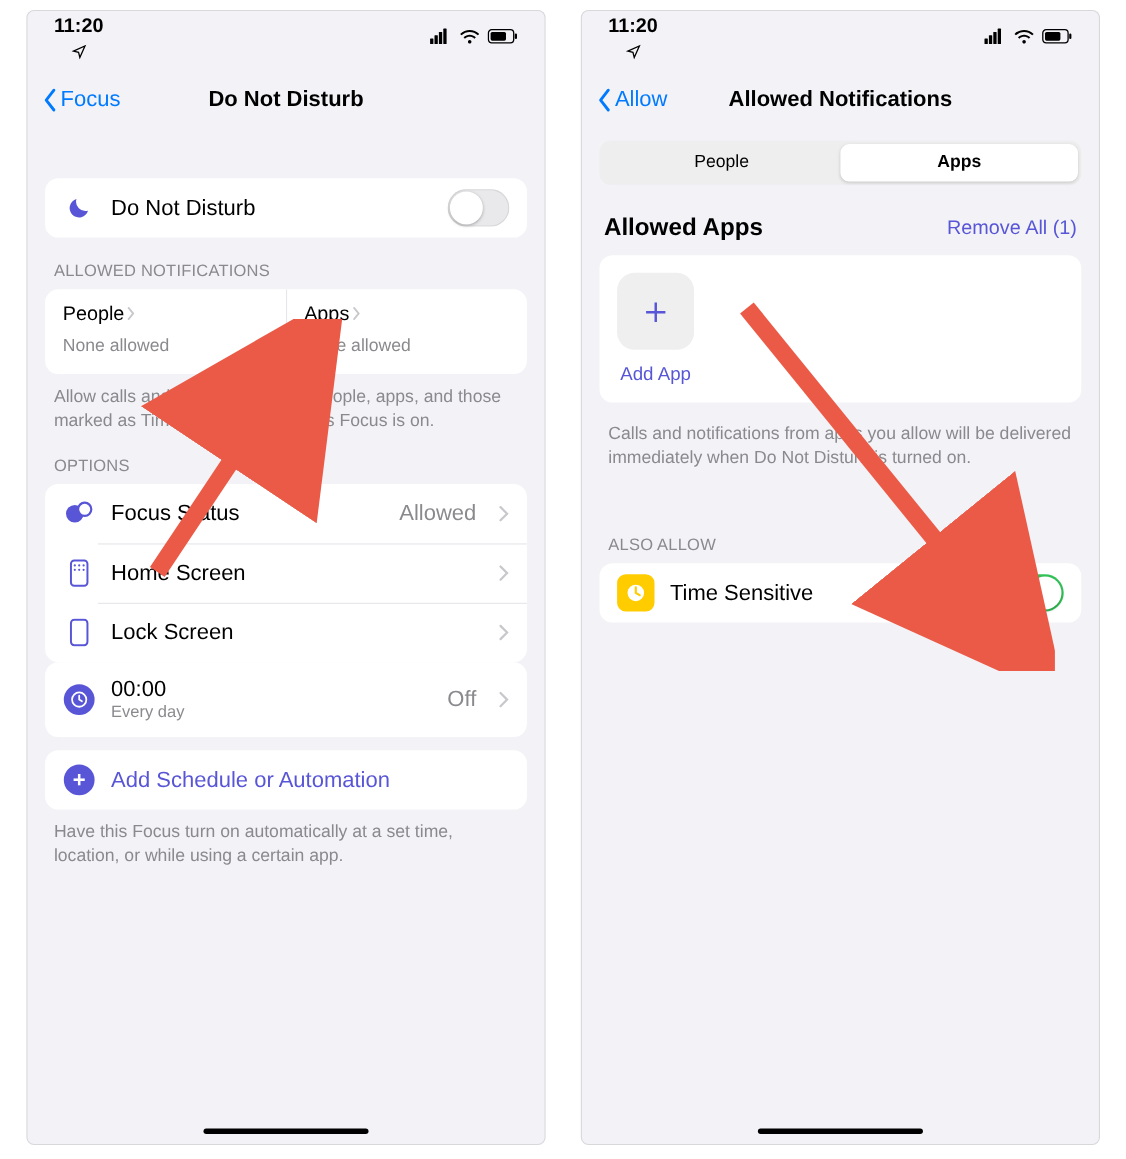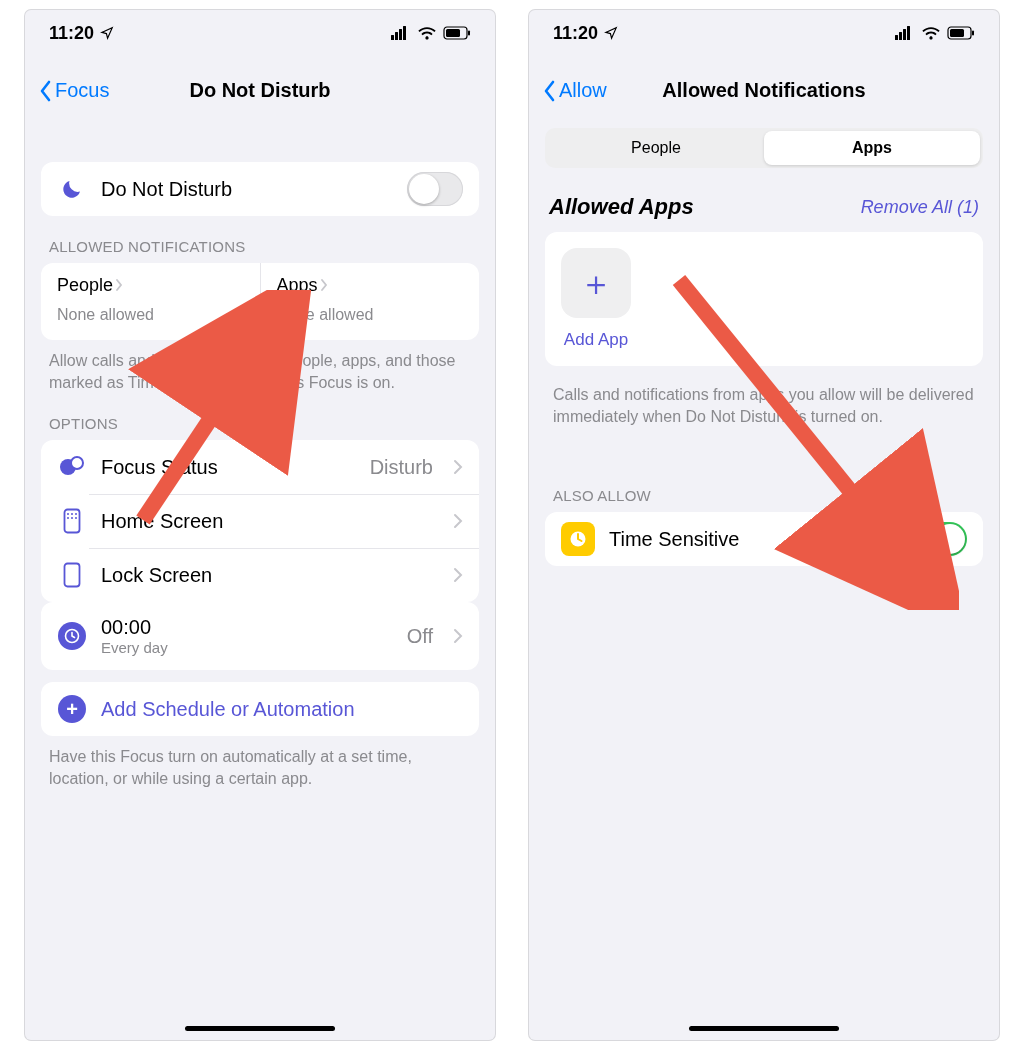--- a/index.html
+++ b/index.html
@@ -21,21 +21,21 @@
   
   .status-bar {
     height: 46px;
     display: flex;
     align-items: center;
     padding: 0 24px;
     font-size: 18px;
     font-weight: 600;
     color: #000;
   }
-  .status-time { display: flex; align-items: center; gap: 6px; }
+  .status-time { display: flex; align-items: center; gap: 6px; flex-direction: column; }
   .status-right { margin-left: auto; display: flex; align-items: center; gap: 6px; }
   .loc-arrow { width: 14px; height: 14px; }
   .status-icon { width: 20px; height: 14px; display: inline-flex; align-items: flex-end; gap: 1px; }
   .status-icon .bar { width: 3px; background:#000; border-radius: 0.5px; }
   .wifi-svg, .batt-svg { display:block; }
 
   
   .nav {
     height: 46px;
     display: flex;
@@ -140,21 +140,21 @@
     border-radius: 10px;
     padding: 3px;
     display: flex;
   }
   .seg .seg-item {
     flex: 1; text-align: center; padding: 8px 0;
     font-size: 16px; color: #000; border-radius: 8px;
   }
   .seg .seg-item.active { background: #fff; font-weight: 600; box-shadow: 0 1px 3px rgba(0,0,0,0.15); }
 
-  .apps-hdr { display:flex; align-items:center; padding: 26px 4px 12px; font-style: italic; }
+  .apps-hdr { display:flex; align-items:center; padding: 26px 4px 12px; }
   .apps-hdr .title { font-size: 22px; font-weight: 700; }
   .apps-hdr .remove { margin-left:auto; color:#5856d6; font-size:18px; }
 
   .add-app-card { padding: 16px; }
   .add-tile {
     width: 70px; height: 70px; border-radius: 16px; background: #efeff0;
     display:flex; align-items:center; justify-content:center;
   }
   .plus { color:#5856d6; font-size:34px; font-weight:400; line-height:1; }
   .add-label { color:#5856d6; font-size:17px; margin-top:12px; }
@@ -252,21 +252,21 @@
     <div class="section-header">OPTIONS</div>
     <div class="card">
       <div class="row">
         <span class="icon-slot">
           <svg width="26" height="26" viewBox="0 0 26 26">
               <circle cx="9" cy="13" r="8" fill="#5856d6"></circle>
               <circle cx="18" cy="9" r="6" fill="#fff" stroke="#5856d6" stroke-width="2"></circle>
             </svg>
         </span>
         <span class="label">Focus Status</span>
-        <span class="value">Disturb</span>
+        <span class="value">Allowed</span>
         <span class="chev">
             <svg viewBox="0 0 10 16">
               <path d="M2 2 L8 8 L2 14" fill="none" stroke="#c7c7cc" stroke-width="2" stroke-linecap="round"></path>
             </svg>
           </span>
       </div>
       <div class="row">
         <span class="icon-slot">
           <svg width="18" height="26" viewBox="0 0 18 26">
               <rect x="1.5" y="1.5" width="15" height="23" rx="3" fill="none" stroke="#5856d6" stroke-width="1.8"></rect>

